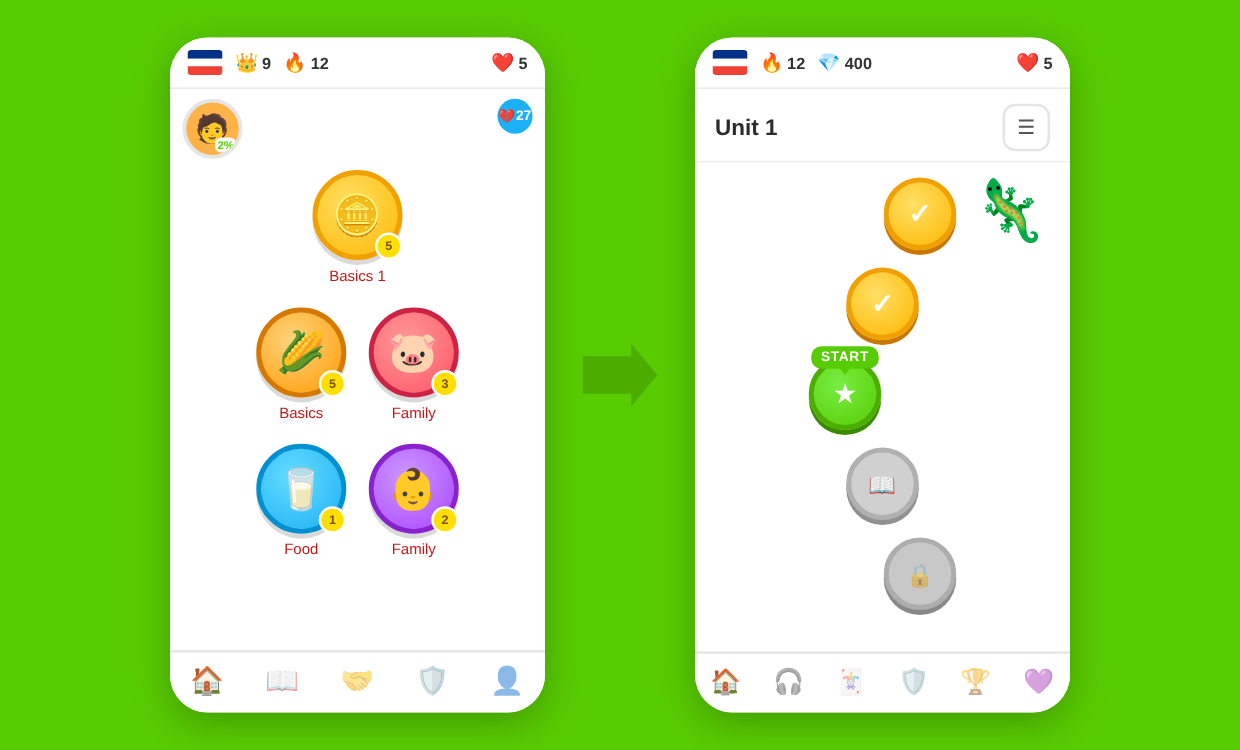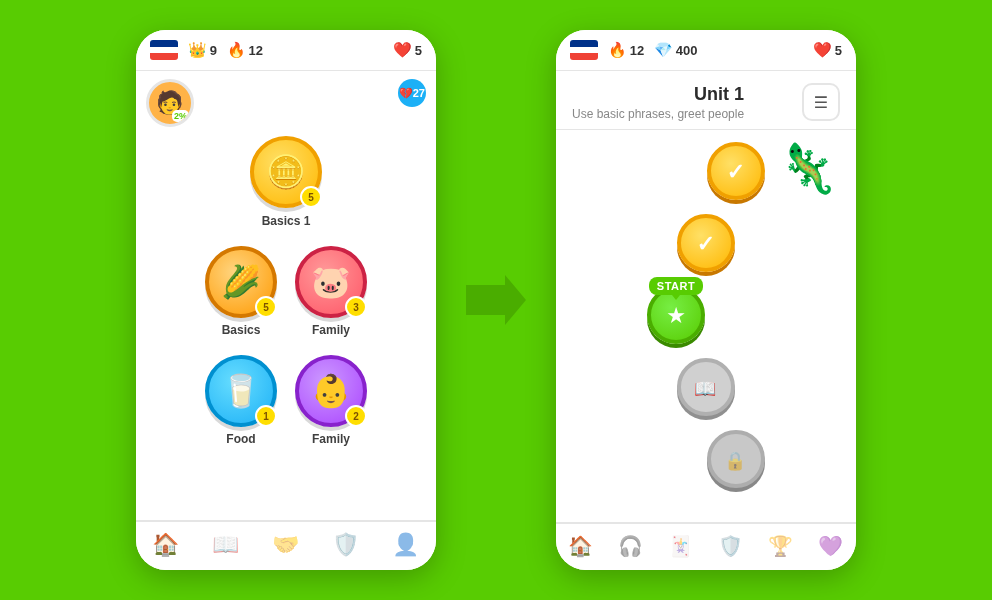--- a/index.html
+++ b/index.html
@@ -209,22 +209,22 @@
       height: 22px;
       font-size: 10px;
       font-weight: 800;
       display: flex;
       align-items: center;
       justify-content: center;
     }
 
     .lesson-label {
       font-size: 12px;
-      font-weight: 700;
-      color: #404040;
+      font-weight: 400;
+      color: #b91c1c;
       text-align: right;
     }
 
     
     .bottom-nav {
       display: flex;
       align-items: center;
       justify-content: space-around;
       padding: 10px 0 12px;
       border-top: 2px solid #e5e5e5;
@@ -532,21 +532,20 @@
       <div class="header-spacer"></div>
       <div class="header-stat">
         <span class="stat-icon">❤️</span>
         <span>5</span>
       </div>
     </div>
 
     <div class="unit-header">
       <div class="unit-info">
         <h2>Unit 1</h2>
-        <p>Use basic phrases, greet people</p>
       </div>
       <div class="unit-menu-btn">
         ☰
       </div>
     </div>
 
     <div class="phone-body">
       <div class="path-area">
 
         <div class="duolingo-mascot">🦎</div>

